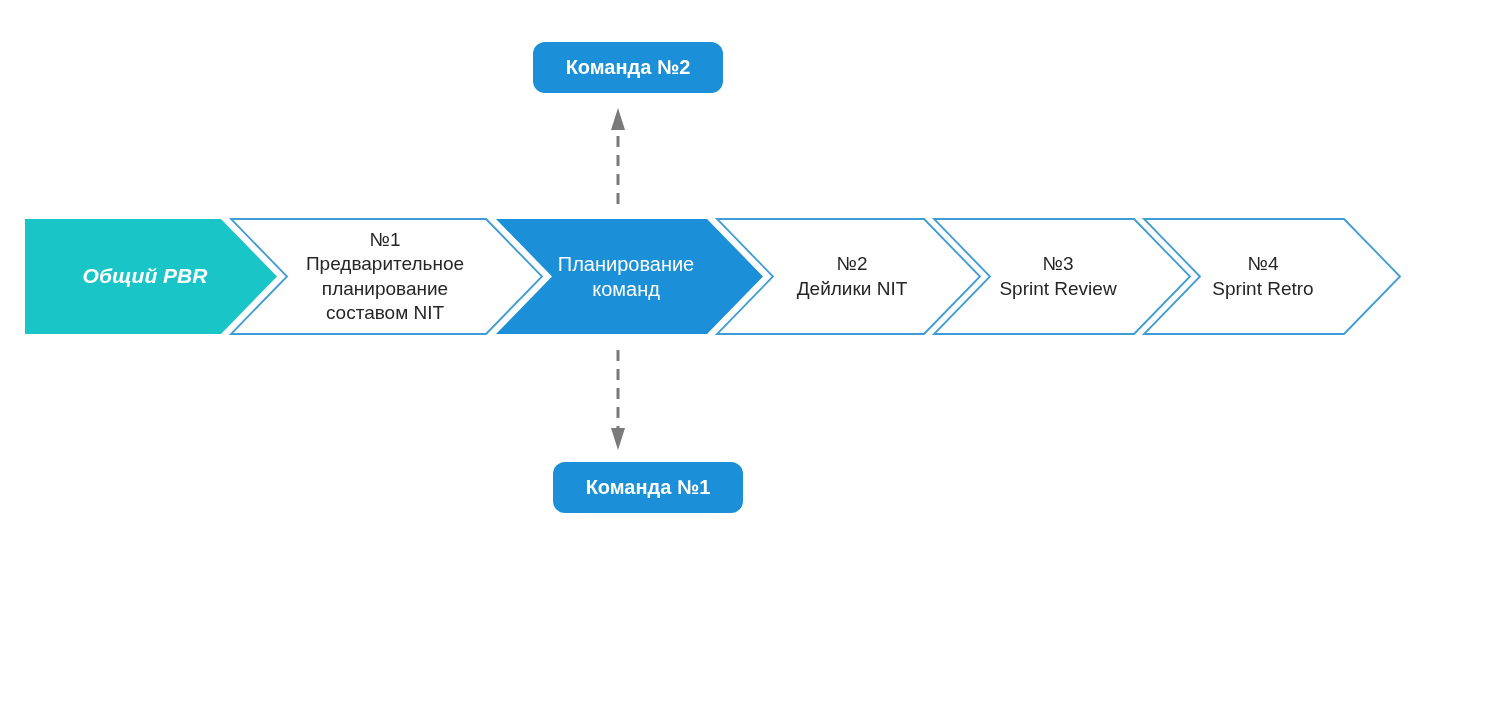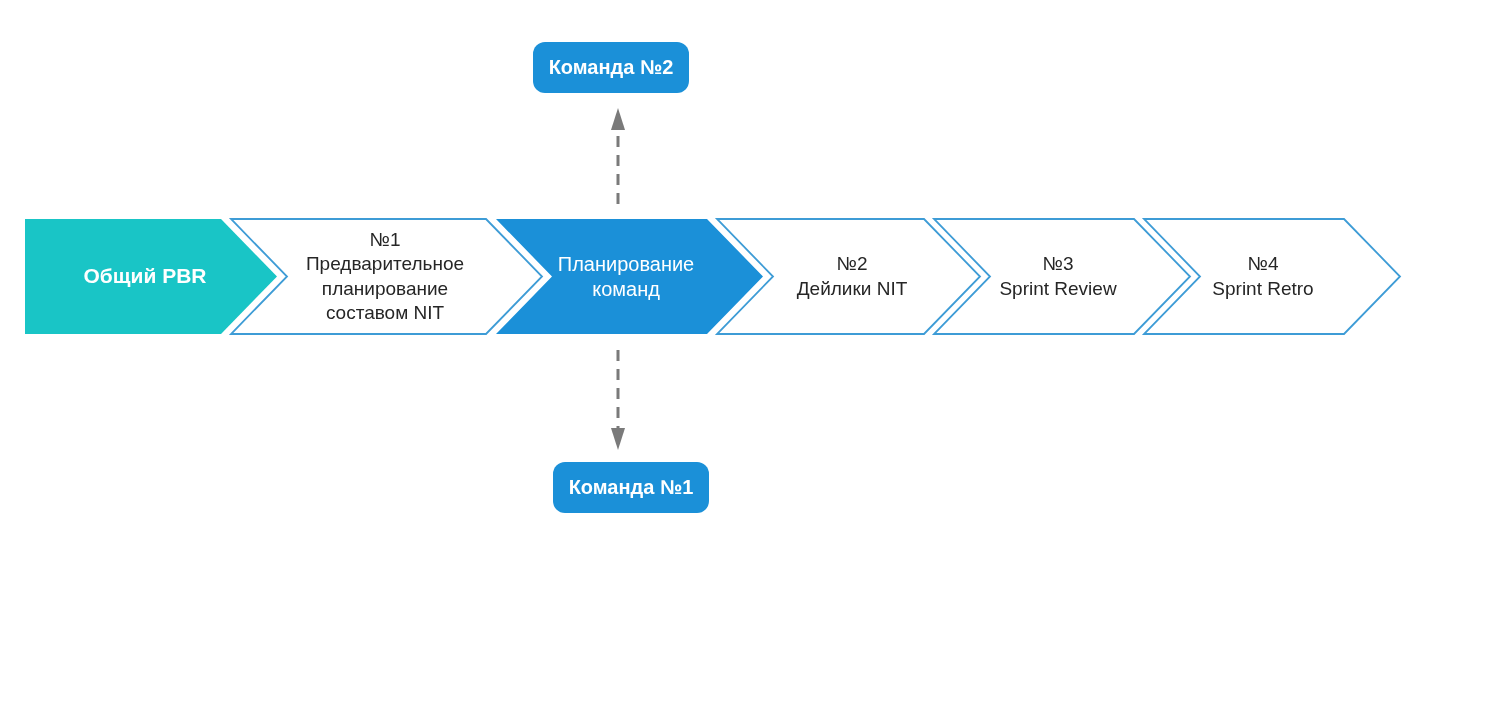--- a/index.html
+++ b/index.html
@@ -37,21 +37,21 @@
   .step-label.light {
     color: #ffffff;
     font-size: 20px;
   }
   .step-label.bold {
     font-weight: bold;
     font-size: 21px;
   }
   .team-badge {
     position: absolute;
-    width: 156px;
+    width: 190px;
     height: 51px;
     background: #1B90D8;
     border-radius: 12px;
     display: flex;
     align-items: center;
     justify-content: center;
     color: #ffffff;
     font-weight: bold;
     font-size: 20px;
     white-space: nowrap;
@@ -78,21 +78,21 @@
 
     <polygon points="496,219 707,219 763,276.5 707,334 496,334 552,276.5" stroke="none" fill="#1B90D8"></polygon>
 
     <line x1="618" y1="204" x2="618" y2="130" stroke-width="3" stroke-dasharray="11 8" stroke="#7A7A7A"></line>
     <polygon points="618,108 611,130 625,130" fill="#7A7A7A"></polygon>
 
     <line x1="618" y1="350" x2="618" y2="428" stroke-width="3" stroke-dasharray="11 8" stroke="#7A7A7A"></line>
     <polygon points="618,450 611,428 625,428" fill="#7A7A7A"></polygon>
   </svg>
 
-  <div class="step-label light bold" style="left:35px;  width:220px;">Общий PBR</div>
+  <div class="step-label light bold" style="left:35px;  width:220px;font-style:italic;">Общий PBR</div>
 
   <div class="step-label" style="left:250px; width:270px;">№1
 Предварительное
 планирование
 составом NIT</div>
 
   <div class="step-label light" style="left:511px; width:230px;">Планирование
 команд</div>
 
   <div class="step-label" style="left:742px; width:220px;">№2

